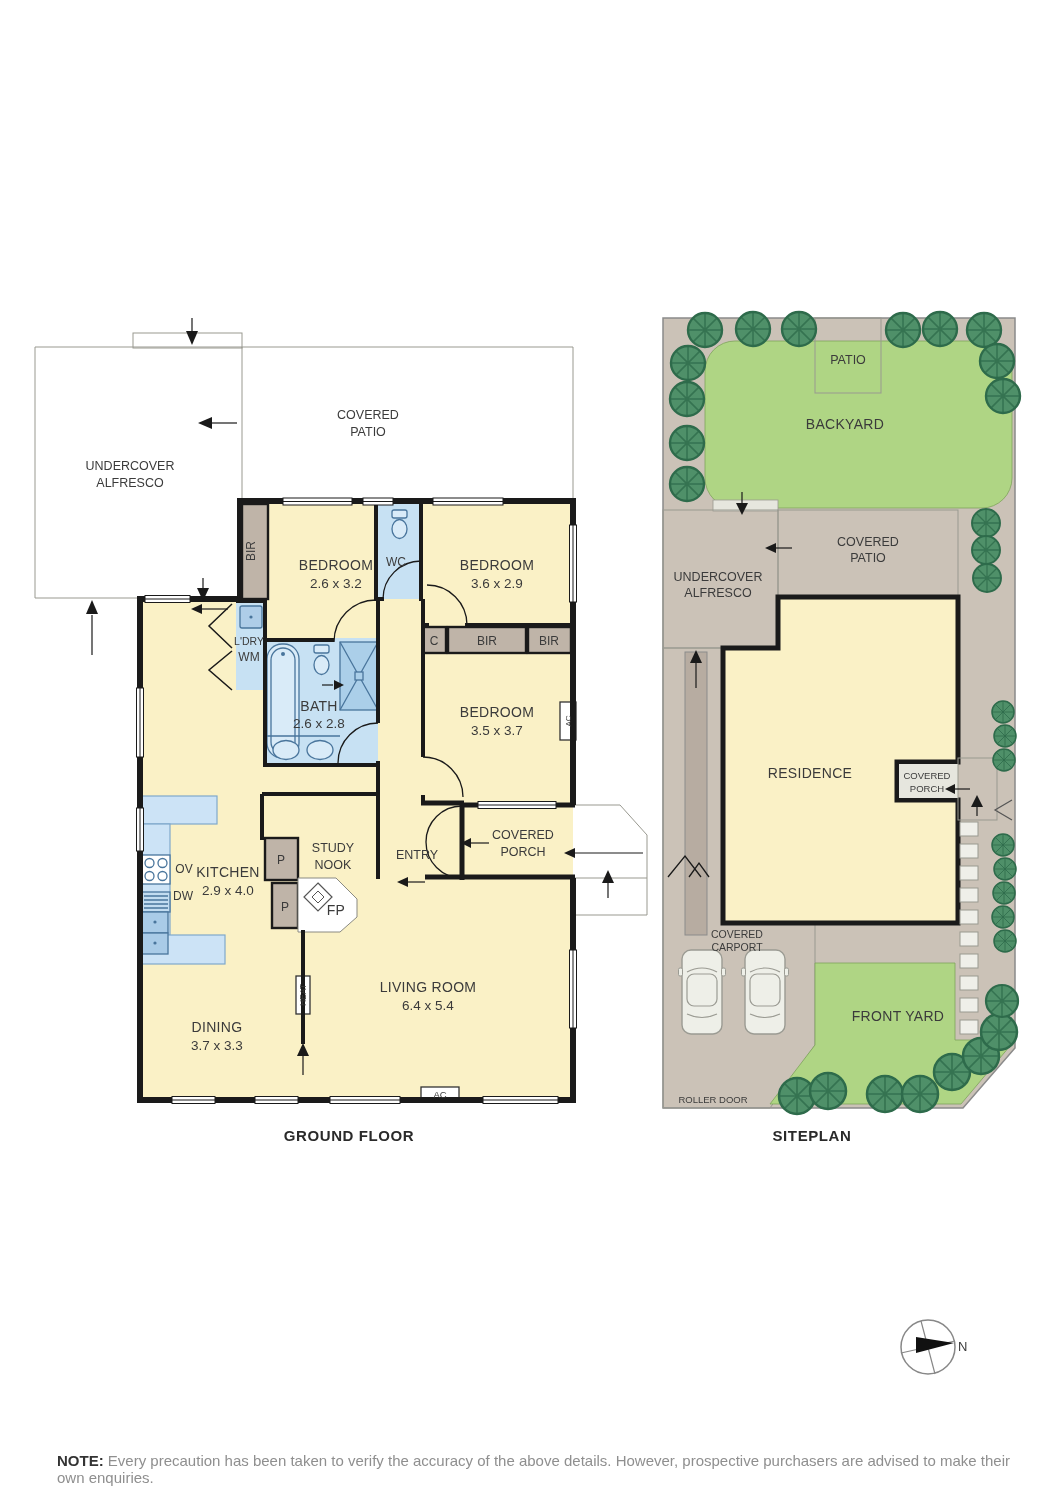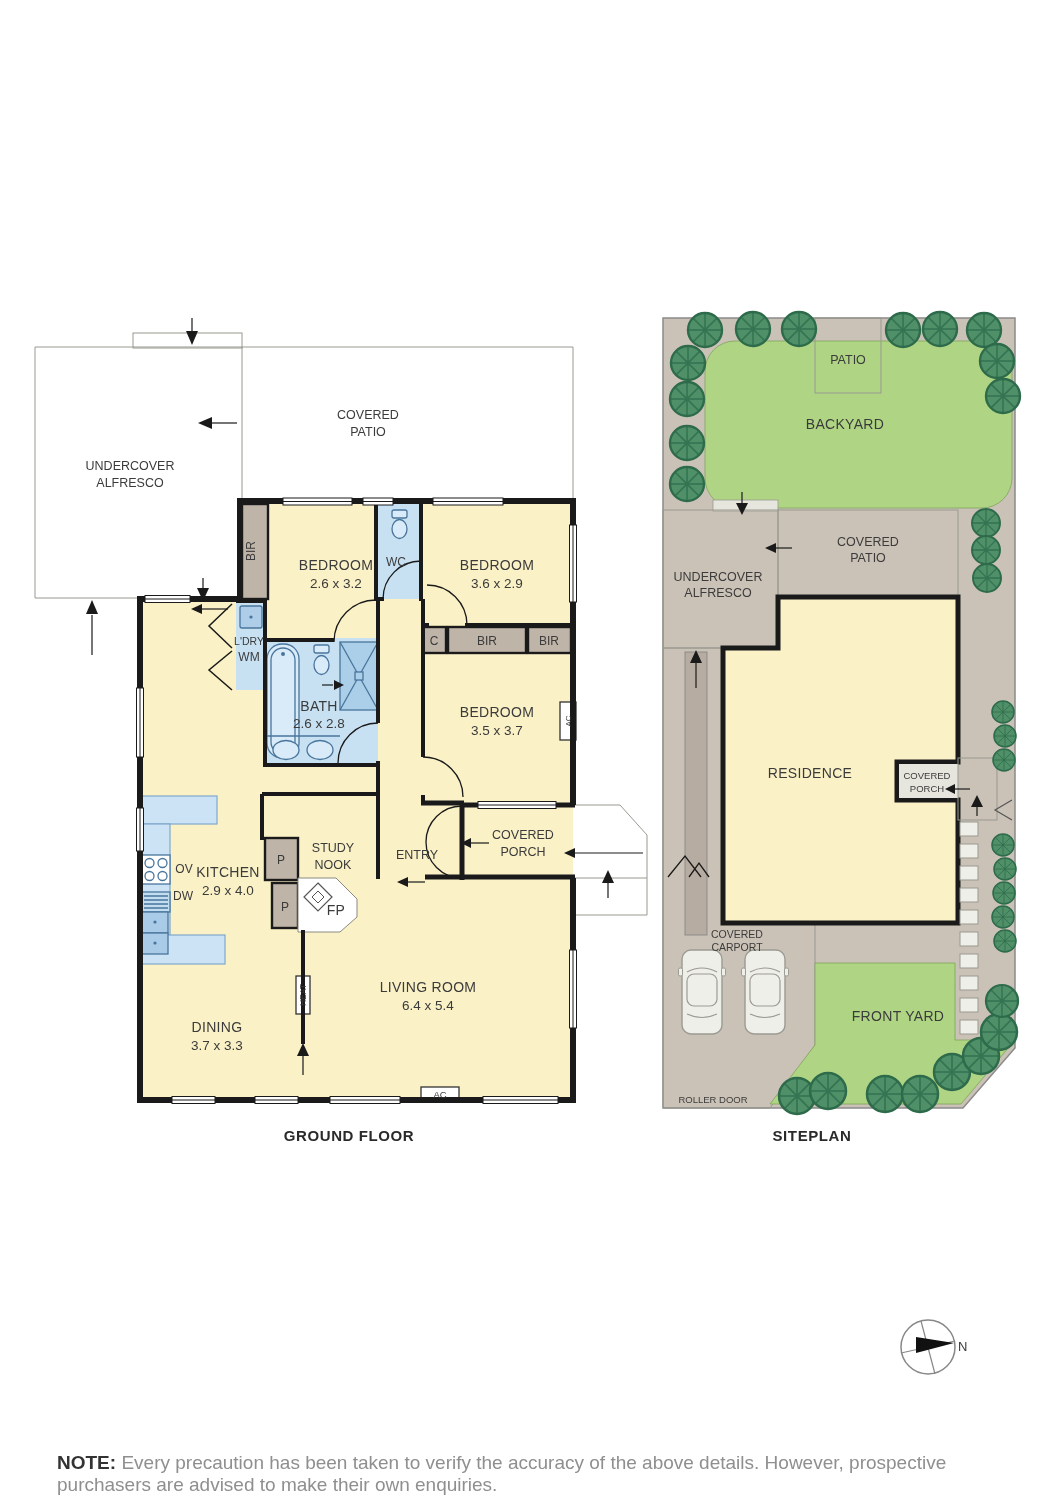--- a/index.html
+++ b/index.html
@@ -9,21 +9,21 @@
   .lbl{font-size:14px;letter-spacing:.3px;}
   .dim{font-size:13.5px;}
   .sm{font-size:12.5px;}
   .xs{font-size:10.5px;}
   .tny{font-size:9.5px;}
   .t12{font-size:12px;}
   .ttl{font-size:15px;font-weight:bold;fill:#2A2A2A;letter-spacing:.6px;}
   .wall{stroke:#1A1A1A;fill:none;}
   .thin{stroke:#999990;fill:none;stroke-width:1;}
   .fix{stroke:#49759C;stroke-width:1.3;}
-  .note{position:absolute;left:57px;top:1452px;width:960px;font-family:"Liberation Sans",sans-serif;font-size:19px;color:#8F8F8F;}
+  .note{position:absolute;left:57px;top:1452px;width:960px;font-family:"Liberation Sans",sans-serif;font-size:15px;color:#8F8F8F;}
   .note b{color:#333;font-weight:bold;}
 </style>
 </head>
 <body>
 
 <div class="page">
 <svg width="1061" height="1500" viewBox="0 0 1061 1500">
   <defs>
     <g id="tree">
       <circle r="10" fill="#4F9069" stroke="#2E6B4B" stroke-width="1.4"></circle>

